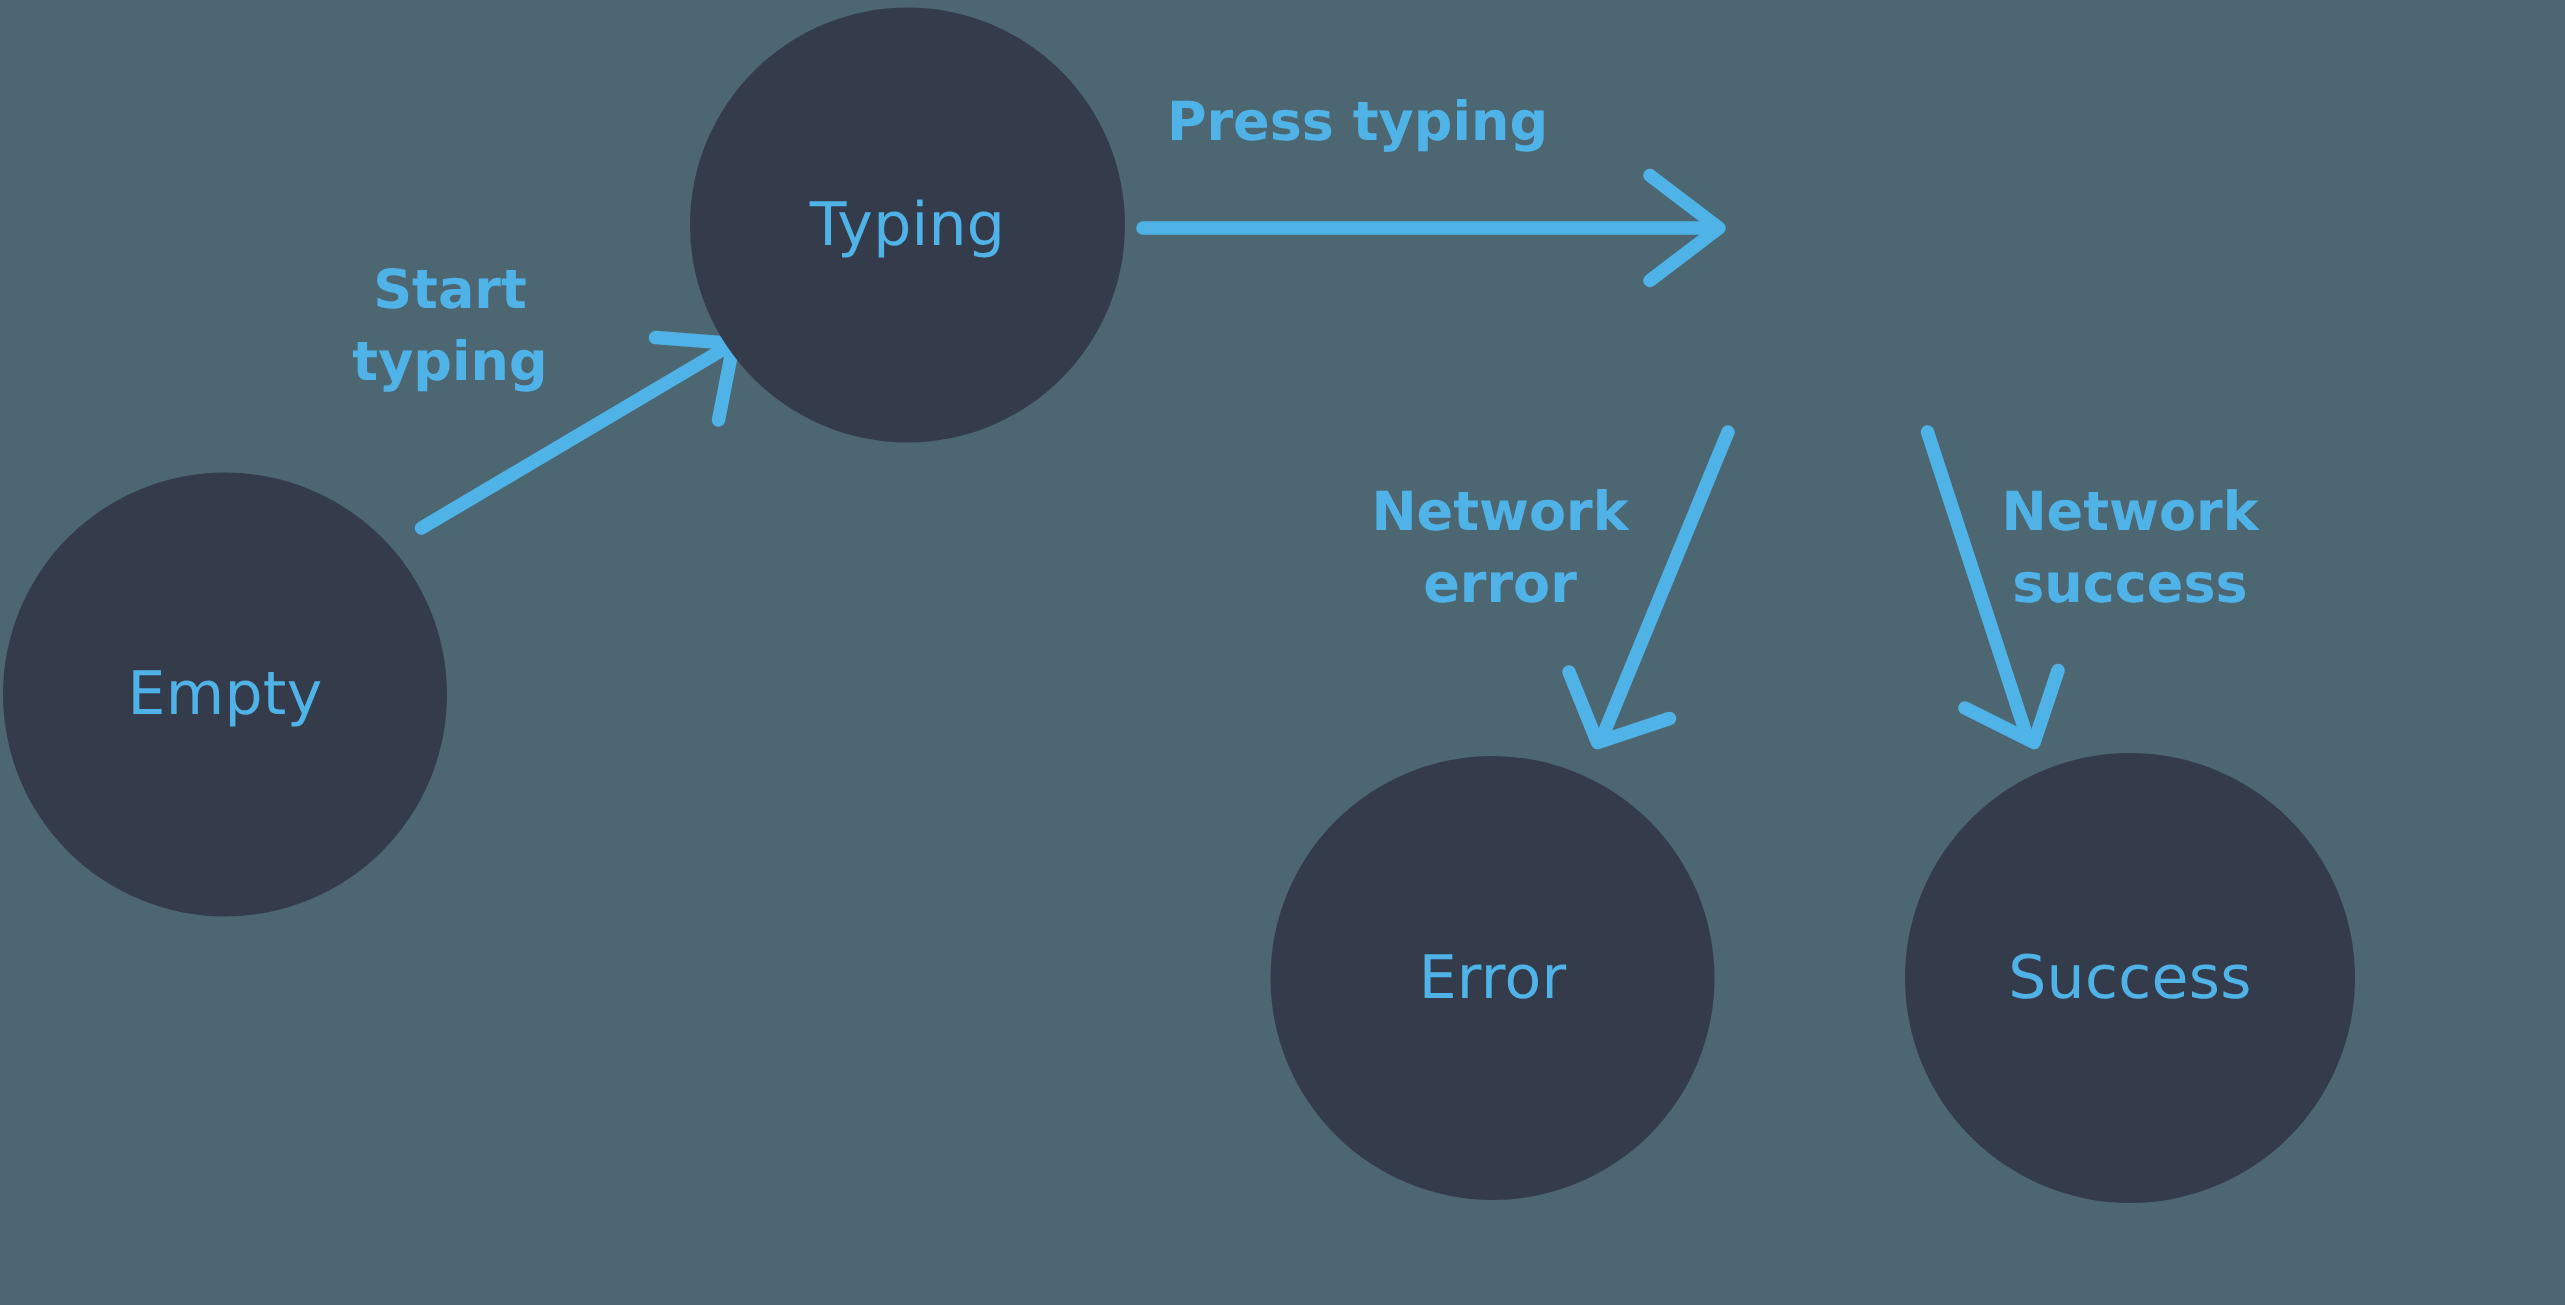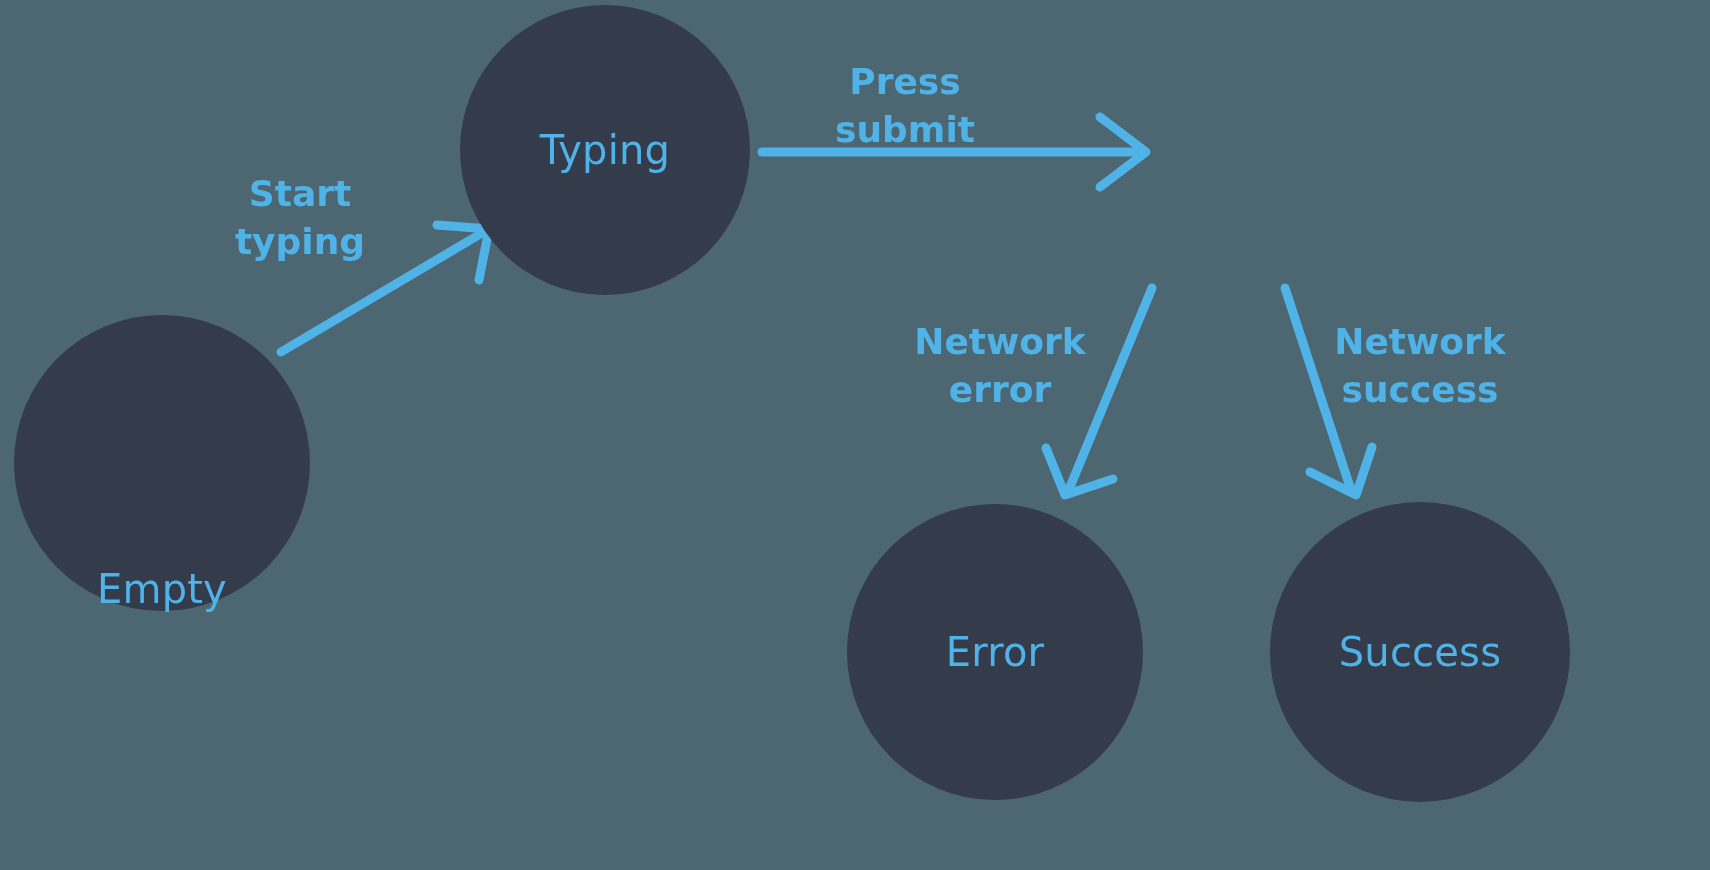--- a/index.html
+++ b/index.html
@@ -72,41 +72,41 @@
       <path d="M 1152 288 L 1070 487" stroke="#4fb3e8" stroke-width="9" fill="none" stroke-linecap="round"></path>
       <path d="M 1046 448 L 1065 495 L 1113 479" stroke="#4fb3e8" stroke-width="9" fill="none" stroke-linecap="round" stroke-linejoin="round"></path>
     </g>
 
     <g>
       <path d="M 1285 288 L 1350 487" stroke="#4fb3e8" stroke-width="9" fill="none" stroke-linecap="round"></path>
       <path d="M 1310 472 L 1356 495 L 1372 447" stroke="#4fb3e8" stroke-width="9" fill="none" stroke-linecap="round" stroke-linejoin="round"></path>
     </g>
   </svg>
 
-  <div class="node" style="left:14px; top:315px; width:296px; height:296px;align-items:flex-end;">
+  <div class="node" style="left:2px; top:315px; width:296px; height:296px;">
     <span class="node-label">Empty</span>
   </div>
 
   <div class="node" style="left:460px; top:5px; width:290px; height:290px;">
     <span class="node-label">Typing</span>
   </div>
 
 
   <div class="node" style="left:847px; top:504px; width:296px; height:296px;">
     <span class="node-label">Error</span>
   </div>
 
   <div class="node" style="left:1270px; top:502px; width:300px; height:300px;">
     <span class="node-label">Success</span>
   </div>
 
   <div class="edge-label" style="left:180px; top:170px; width:240px;">Start
 typing</div>
 
-  <div class="edge-label" style="left:775px; top:58px; width:260px;">Press submit</div>
+  <div class="edge-label" style="left:775px; top:58px; width:260px;">Press typing</div>
 
   <div class="edge-label" style="left:880px; top:318px; width:240px;">Network
 error</div>
 
   <div class="edge-label" style="left:1300px; top:318px; width:240px;">Network
 success</div>
 
 </div>
 
 </body></html>

